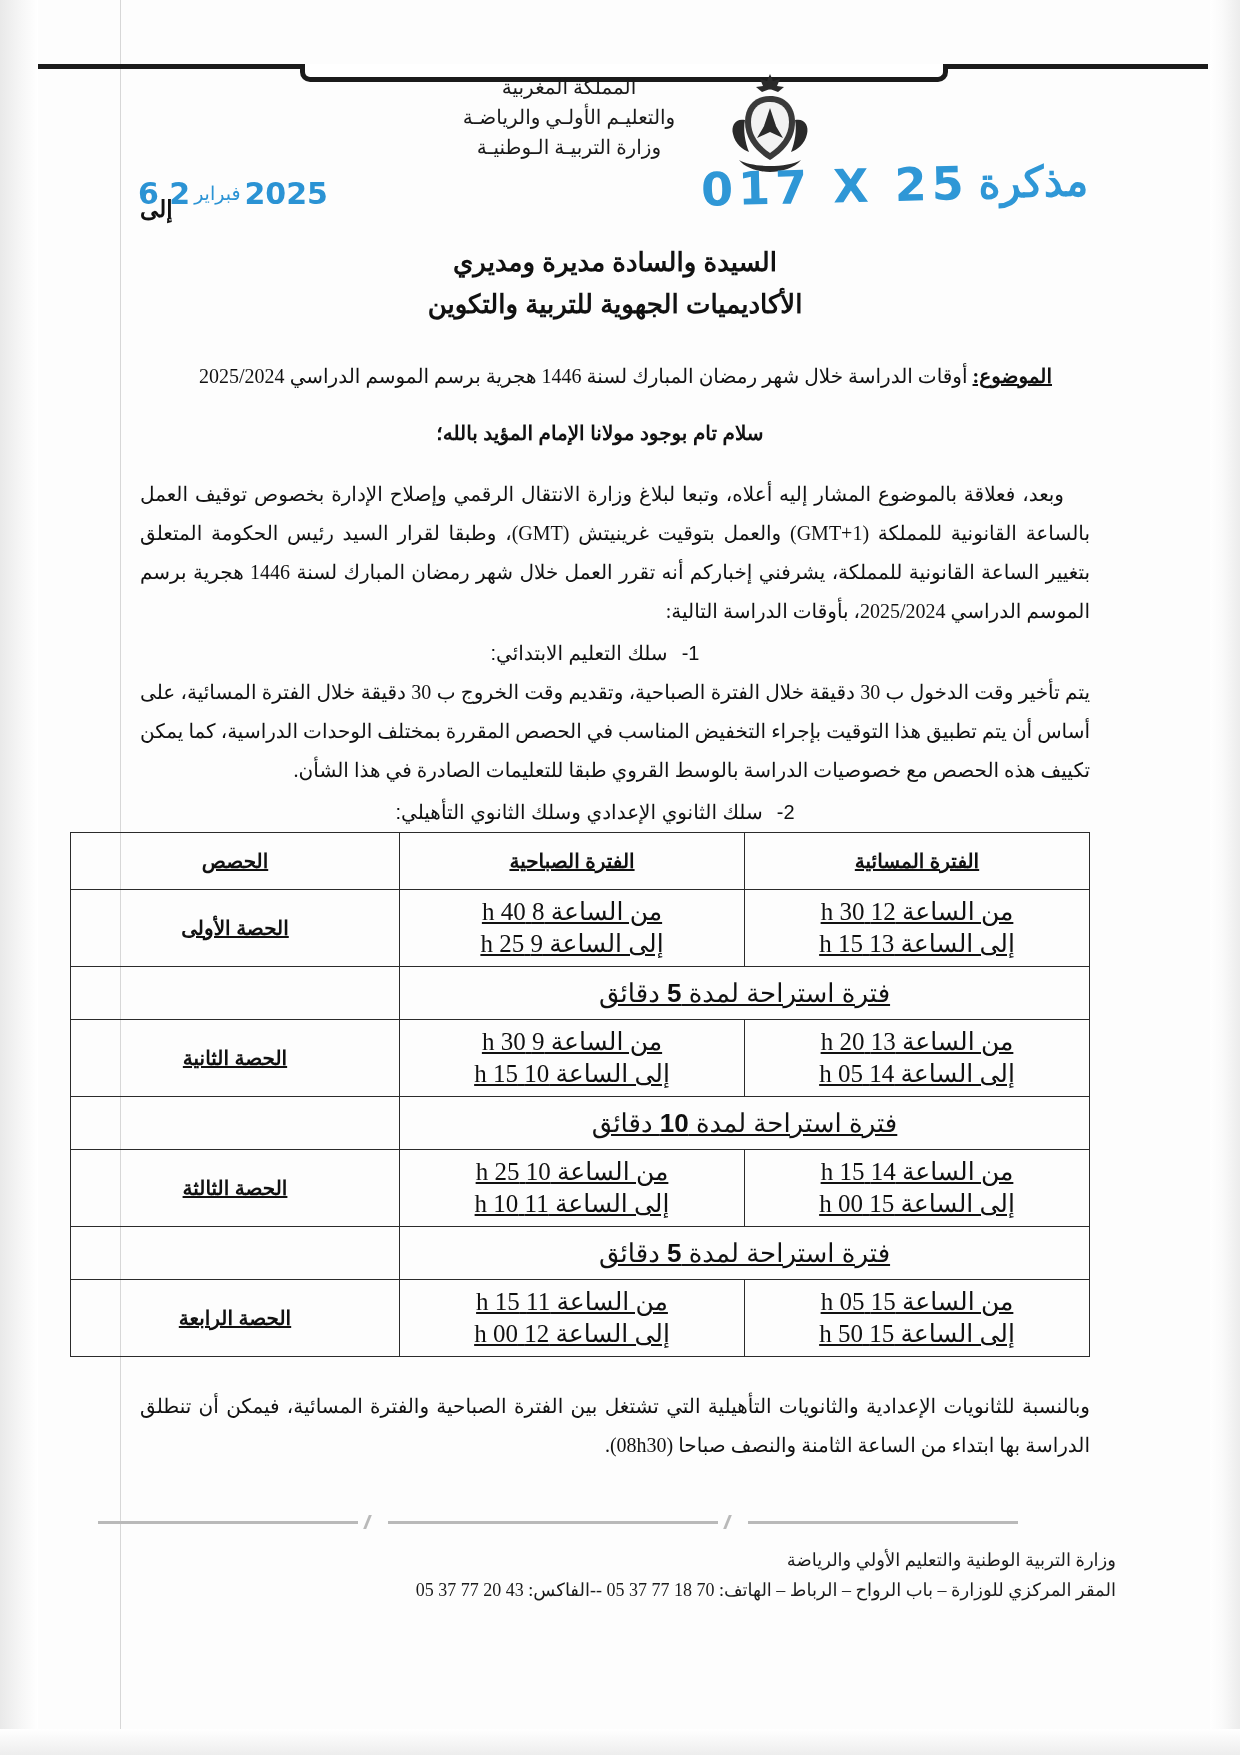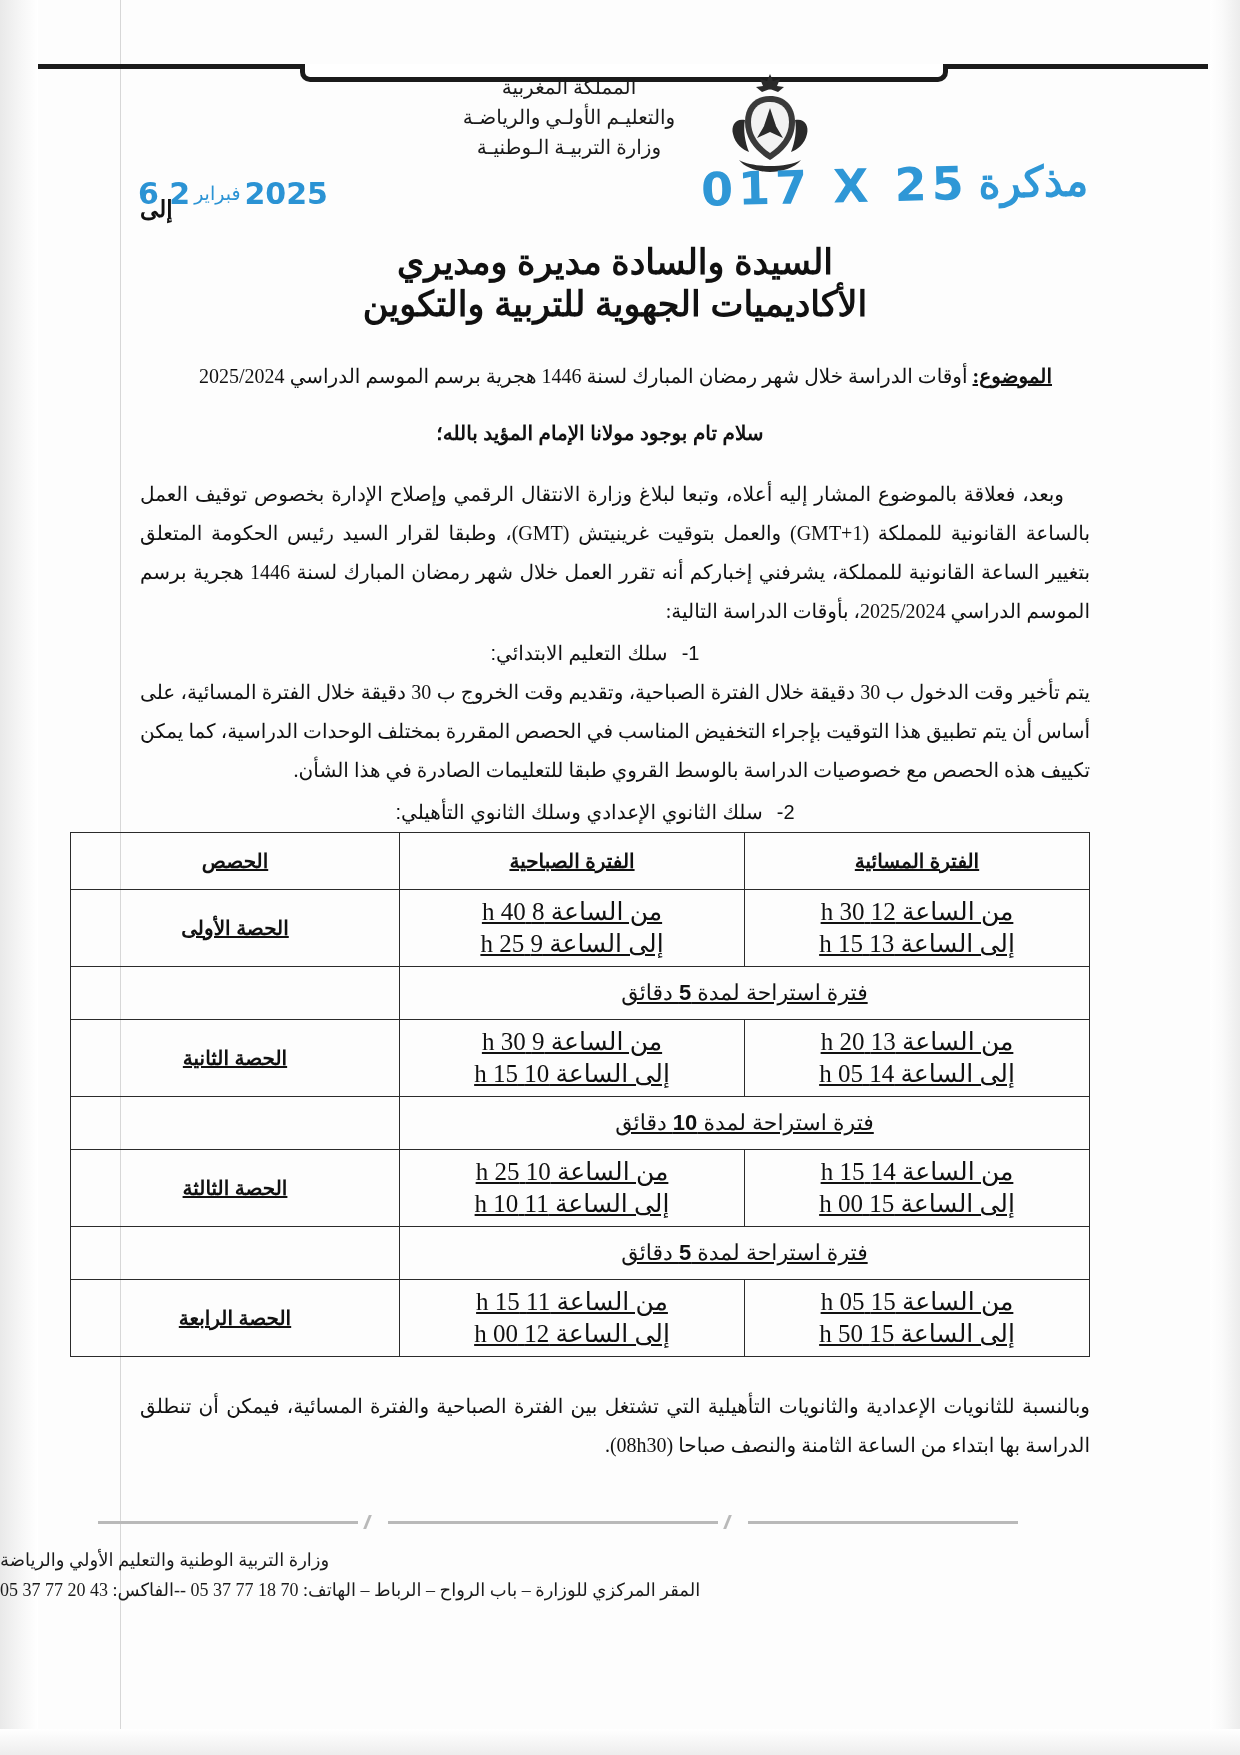--- a/index.html
+++ b/index.html
@@ -172,21 +172,21 @@
   }
   .to-word {
     text-align: left;
     font-size: 23px;
     font-weight: bold;
     margin: 0 0 18px 0;
     padding-right: 30px;
   }
   .addressee {
     text-align: center;
-    font-size: 35px;
+    font-size: 26px;
     font-weight: bold;
     line-height: 42px;
     margin: 0 0 34px 0;
     font-family: "Liberation Sans", sans-serif;
   }
   .subject {
     font-size: 20px;
     line-height: 34px;
     margin: 0 0 28px 0;
     text-align: right;
@@ -271,41 +271,41 @@
     font-weight: bold;
     font-family: "Liberation Sans", sans-serif;
   }
   .cell-time {
     font-size: 25px;
     line-height: 32px;
     font-family: "Liberation Serif", serif;
   }
   .cell-time .tline { display: block; white-space: nowrap; }
   .cell-break {
-    font-size: 22px;
+    font-size: 26px;
     font-family: "Liberation Sans", sans-serif;
     height: 40px;
   }
   .cell-break b { font-weight: bold; }
 
   .closing {
     font-size: 20px;
     line-height: 39px;
     margin: 30px 0 0 0;
     text-align: justify;
     text-align-last: right;
   }
 
   
   .footer {
     position: absolute;
     left: 0; bottom: 150px;
     width: 1116px;
     direction: rtl;
-    text-align: left;
+    text-align: right;
   }
   .footer-ornament {
     width: 1000px;
     height: 26px;
     margin: 0 auto 10px auto;
     position: relative;
   }
   .footer-ornament .seg {
     position: absolute;
     top: 12px;

